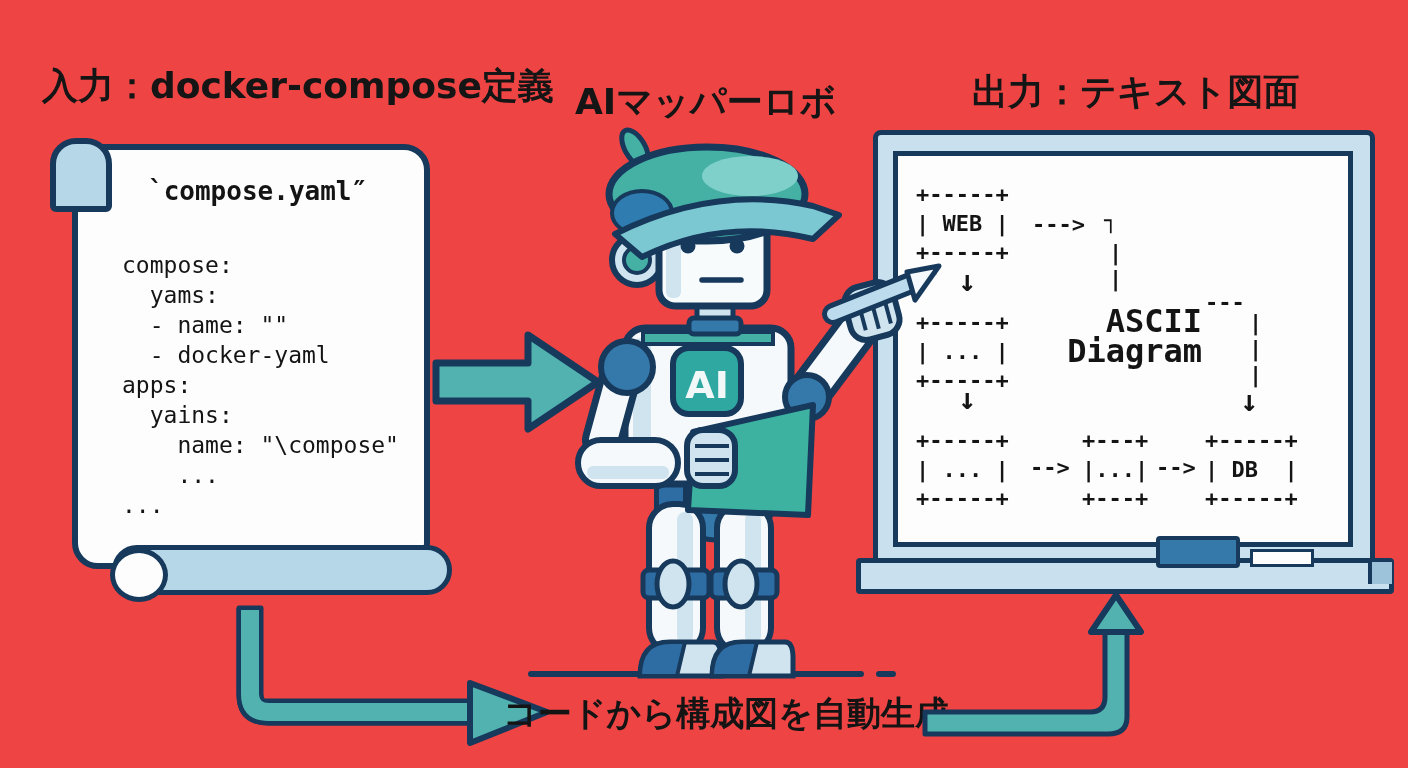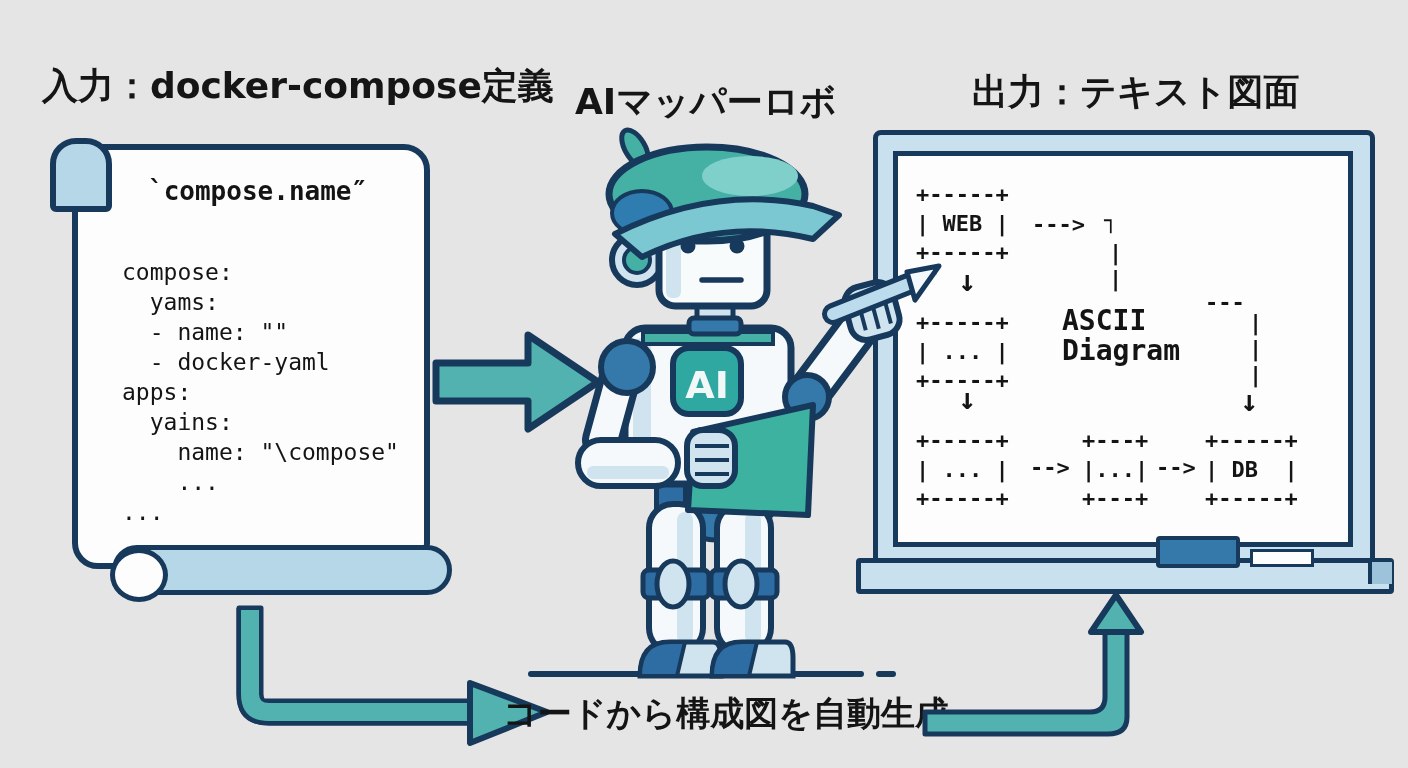--- a/index.html
+++ b/index.html
@@ -1,52 +1,52 @@
 <!DOCTYPE html>
 <html><head>
 <meta charset="utf-8">
 <style>
   html,body{margin:0;padding:0;background:#ffffff;}
   #stage{
     position:relative;width:1408px;height:768px;overflow:hidden;
-    background:#e5e5e5;
+    background:#ef4444;
     font-family:"DejaVu Sans",sans-serif;color:#141414;
   }
   .hdr{position:absolute;font-weight:800;font-size:36px;letter-spacing:0px;color:#151515;white-space:nowrap;}
   .mono{font-family:"DejaVu Sans Mono",monospace;}
   .pre{white-space:pre;}
   
   .scroll-body{position:absolute;left:72px;top:144px;width:346px;height:413px;
     background:#fdfdfe;border:6px solid #16395c;border-radius:26px;z-index:1;}
   .scroll-curl{position:absolute;left:50px;top:138px;width:50px;height:62px;
     background:#b5d7e8;border:6px solid #16395c;border-radius:26px 26px 6px 6px;z-index:2;}
   .scroll-roll{position:absolute;left:112px;top:545px;width:330px;height:40px;
     background:#b5d7e8;border:5px solid #16395c;border-radius:25px;z-index:3;}
   .scroll-roll-end{position:absolute;left:110px;top:548px;width:48px;height:44px;
     background:#fdfdfe;border:5px solid #16395c;border-radius:50%;z-index:4;}
   .scroll-title{position:absolute;left:148px;top:176px;font-size:26px;font-weight:bold;z-index:5;}
-  .scroll-code{position:absolute;left:122px;top:257px;font-size:23px;line-height:30px;z-index:5;}
+  .scroll-code{position:absolute;left:122px;top:250px;font-size:23px;line-height:30px;z-index:5;}
   
   .board-frame{position:absolute;left:873px;top:130px;width:492px;height:428px;
     background:#c9e1ef;border:5px solid #16395c;border-radius:8px;z-index:1;}
   .board-inner{position:absolute;left:893px;top:151px;width:450px;height:386px;
     background:#fdfdfe;border:5px solid #16395c;z-index:1;}
   .board-tray{position:absolute;left:856px;top:558px;width:528px;height:26px;
     background:#c9e1ef;border:5px solid #16395c;border-radius:4px;z-index:2;}
   .board-tray-cap{position:absolute;left:1368px;top:562px;width:20px;height:22px;
     background:#9cc3d9;border-left:4px solid #16395c;z-index:3;}
   .marker{position:absolute;left:1156px;top:536px;width:76px;height:24px;
     background:#3579ab;border:4px solid #16395c;border-radius:4px;z-index:3;}
   .tray-slot{position:absolute;left:1250px;top:549px;width:58px;height:12px;
     background:#fdfdfe;border:3px solid #16395c;z-index:3;}
   .ascii{position:absolute;font-family:"DejaVu Sans Mono",monospace;font-weight:bold;
     font-size:22px;line-height:29px;color:#141414;z-index:2;}
   .ascii-small{font-size:22px;line-height:26px;}
   .darr{font-size:30px;line-height:30px;}
-  .ascii-label{text-align:left;font-size:28px;line-height:30px;}
+  .ascii-label{text-align:right;font-size:32px;line-height:30px;}
   
   .caption{position:absolute;left:503px;top:691px;font-size:34px;font-weight:800;white-space:nowrap;z-index:2;}
   .ground{position:absolute;left:528px;top:671px;width:336px;border-top:6px solid #16395c;border-radius:3px;z-index:1;}
   .ground-dash{position:absolute;left:876px;top:671px;width:20px;border-top:6px solid #16395c;border-radius:3px;z-index:1;}
   svg{display:block;}
   .abs{position:absolute;}
 </style>
 </head>
 <body>
 
@@ -54,21 +54,21 @@
 
   <div class="hdr" style="left:42px;top:62px;">入力：docker-compose定義</div>
   <div class="hdr" style="left:972px;top:68px;">出力：テキスト図面</div>
   <div class="hdr" style="left:575px;top:78px;">AIマッパーロボ</div>
 
   <div>
     <div class="scroll-body"></div>
     <div class="scroll-curl"></div>
     <div class="scroll-roll"></div>
     <div class="scroll-roll-end"></div>
-    <div class="scroll-title mono">`compose.name″</div>
+    <div class="scroll-title mono">`compose.yaml″</div>
     <div class="scroll-code mono pre">compose:
   yams:
   - name: ""
   - docker-yaml
 apps:
   yains:
     name: "\compose"
     ...
 ...</div>
   </div>

